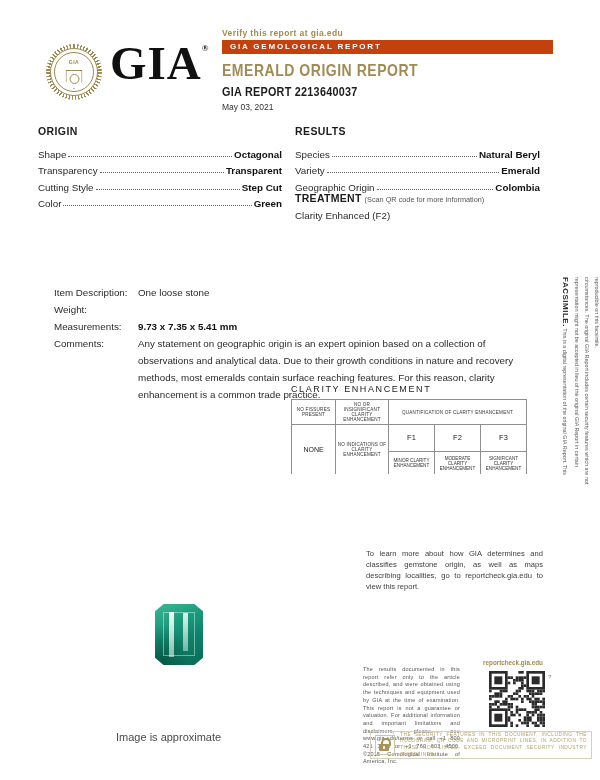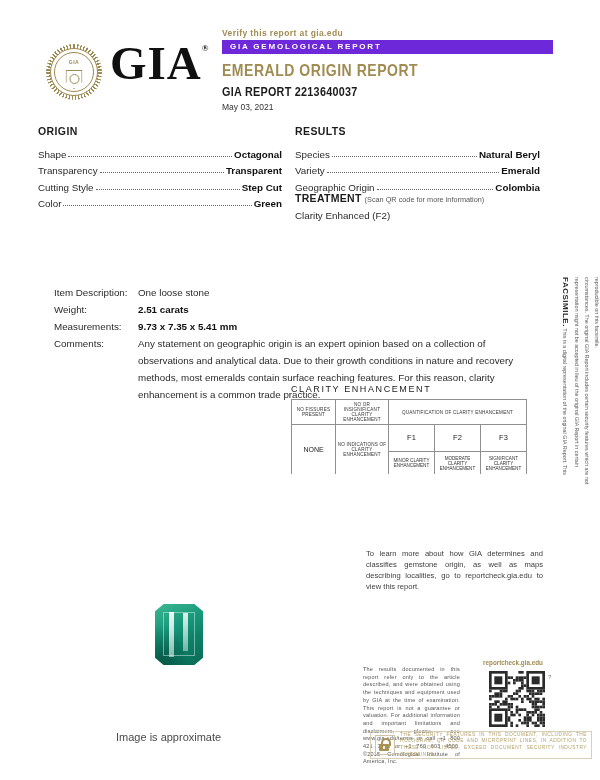--- a/index.html
+++ b/index.html
@@ -15,21 +15,21 @@
   .seal-ring2{position:absolute;inset:8px;border-radius:50%;border:1px solid #9c8a52;background:#fff;}
   .seal-gia{position:absolute;top:6px;left:0;right:0;text-align:center;font-size:5px;color:#9c8a52;letter-spacing:.5px;font-weight:bold;}
   .seal-shield{position:absolute;left:50%;top:17px;transform:translateX(-50%);width:15px;height:17px;
     border:1px solid #9c8a52;background:#fff;clip-path:polygon(0 0,100% 0,100% 62%,50% 100%,0 62%);}
   .seal-globe{position:absolute;left:50%;top:3px;transform:translateX(-50%);width:8px;height:8px;border-radius:50%;border:1px solid #9c8a52;}
   .logotype{position:absolute;left:110px;top:40px;font-family:"Liberation Serif",serif;font-weight:bold;
     font-size:47px;letter-spacing:1px;color:#101010;line-height:1;}
   .logotype sup{font-size:9px;vertical-align:28px;letter-spacing:0;}
   .verify{position:absolute;left:222px;top:28px;width:331px;font-size:8.5px;
     color:#a08c52;font-weight:bold;letter-spacing:.4px;}
-  .banner{position:absolute;left:222px;top:40px;width:331px;height:14px;background:#6d28d9;
+  .banner{position:absolute;left:222px;top:40px;width:331px;height:14px;background:#c2410c;
     color:#ffffff;font-size:8px;font-weight:bold;letter-spacing:1.8px;line-height:14px;padding-left:8px;box-sizing:border-box;}
   .report-title{position:absolute;left:222px;top:61px;font-size:16.5px;font-weight:bold;color:#a08c52;
     letter-spacing:.6px;transform:scaleX(.85);transform-origin:left;white-space:nowrap;}
   .report-number{position:absolute;left:222px;top:85px;font-size:12px;font-weight:bold;color:#1c1c1c;
     letter-spacing:.3px;transform:scaleX(.9);transform-origin:left;white-space:nowrap;}
   .report-date{position:absolute;left:222px;top:102px;font-size:8.5px;color:#333;}
   
   .spec-col{position:absolute;top:125px;}
   .spec-col.left{left:38px;width:244px;}
   .spec-col.right{left:295px;width:245px;}
@@ -164,21 +164,20 @@
   </div>
   <div class="treatment-val">Clarity Enhanced (F2)</div>
 
   <div class="item-block">
     <div class="item-row">
       <span class="lbl">Item Description:</span>
       <span class="v">One loose stone</span>
     </div>
     <div class="item-row">
       <span class="lbl">Weight:</span>
-      <span class="v bold">2.51 carats</span>
     </div>
     <div class="item-row">
       <span class="lbl">Measurements:</span>
       <span class="v bold">9.73 x 7.35 x 5.41 mm</span>
     </div>
     <div class="item-row">
       <span class="lbl">Comments:</span>
       <span class="v">Any statement on geographic origin is an expert opinion based on a collection of observations and analytical data. Due to their growth conditions in nature and recovery methods, most emeralds contain surface reaching features. For this reason, clarity enhancement is a common trade practice.</span>
     </div>
   </div>

